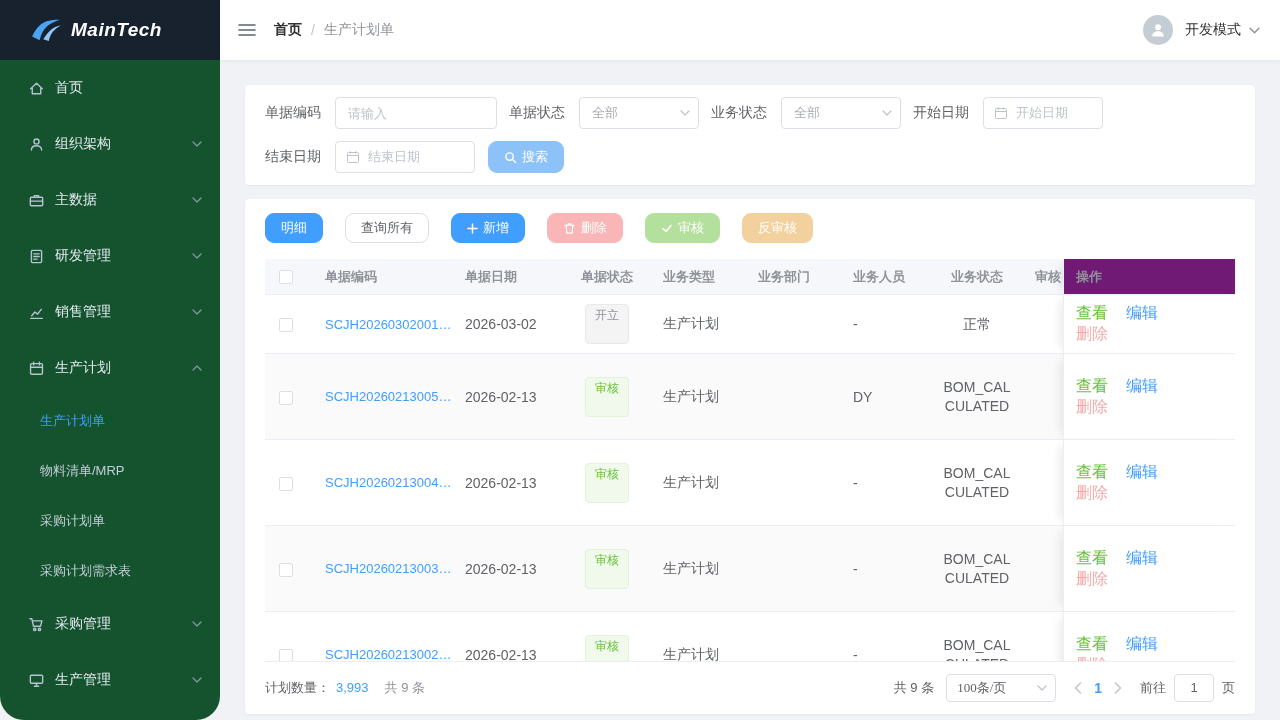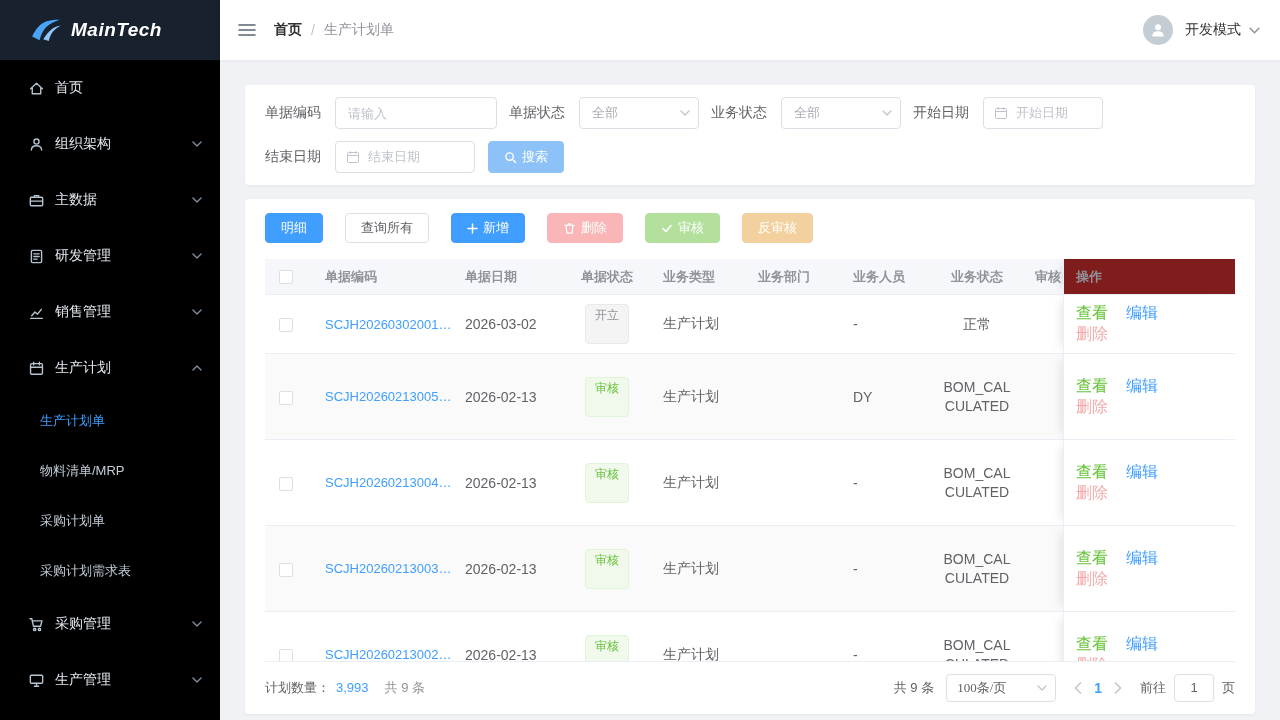--- a/index.html
+++ b/index.html
@@ -1,20 +1,20 @@
 <!DOCTYPE html>
 <html><head>
 <meta charset="utf-8">
 <style>
   * { margin:0; padding:0; box-sizing:border-box; }
   html,body { width:1280px; height:720px; overflow:hidden; font-family:"Liberation Sans","DejaVu Sans",sans-serif; font-size:14px; color:#606266; background:#f0f2f5; }
   .app { display:flex; width:1280px; height:720px; }
 
   
-  .sidebar { width:220px; flex-shrink:0; background:#000000; display:flex; flex-direction:column; }
+  .sidebar { width:220px; flex-shrink:0; background:#14532d; display:flex; flex-direction:column;border-radius:24px; }
   .logo { height:60px; background:#17222e; display:flex; align-items:center; padding-left:30px; gap:9px; }
   .logo-text { color:#ffffff; font-size:19px; font-weight:700; font-style:italic; letter-spacing:.5px; }
   .menu { flex:1; overflow:hidden; }
   .menu-item { height:56px; display:flex; align-items:center; padding:0 18px 0 28px; cursor:pointer; }
   .menu-item .mi-icon { display:flex; margin-right:10px; }
   .mi-label { color:#e3e9f0; font-size:14px; flex:1; }
   .mi-arrow { display:flex; }
   .mi-arrow.up { transform:rotate(180deg); }
   .submenu-item { height:50px; display:flex; align-items:center; padding-left:40px; font-size:13px; color:#c3ced9; cursor:pointer; }
   .submenu-item.active { color:#409eff; }
@@ -39,21 +39,21 @@
   
   .filter-card { padding:12px 20px; display:flex; flex-wrap:wrap; row-gap:12px; }
   .field { display:flex; align-items:center; margin-right:12px; }
   .f-label { font-size:14px; color:#606266; margin-right:14px; white-space:nowrap; }
   .ctl { height:32px; border:1px solid #dcdfe6; border-radius:4px; background:#fff; display:flex; align-items:center; font-size:13px; }
   input.ctl { width:162px; padding:0 12px; color:#606266; outline:none; font-family:inherit; }
   input.ctl::placeholder { color:#bfc3cc; }
   .select { width:120px; padding:0 8px 0 12px; justify-content:space-between; color:#a8abb2; cursor:pointer; }
   .datebox { width:120px; padding:0 10px; gap:8px; color:#bfc3cc; cursor:pointer; }
   .datebox.wide { width:140px; }
-  .btn { display:inline-flex; align-items:center; justify-content:space-between; gap:5px; height:30px; padding:0 15px; border-radius:4px; font-size:13px; border:1px solid #dcdfe6; background:#fff; color:#606266; cursor:pointer; font-family:inherit; white-space:nowrap; }
+  .btn { display:inline-flex; align-items:center; justify-content:space-between; gap:5px; height:30px; padding:0 15px; border-radius:9px; font-size:13px; border:1px solid #dcdfe6; background:#fff; color:#606266; cursor:pointer; font-family:inherit; white-space:nowrap; }
   .btn-search { height:32px; background:#8cc2f7; border-color:#8cc2f7; color:#fff; margin-left:13px; }
   .btn-primary { background:#409eff; border-color:#409eff; color:#fff; }
   .btn-danger-dis { background:#fab6b6; border-color:#fab6b6; color:#fff; cursor:not-allowed; }
   .btn-success-dis { background:#b3e19d; border-color:#b3e19d; color:#fff; cursor:not-allowed; }
   .btn-warning-dis { background:#f3d19e; border-color:#f3d19e; color:#fff; cursor:not-allowed; }
 
   
   .table-card { margin-top:14px; height:515px; padding:14px 20px 0; }
   .toolbar { display:flex; align-items:center; margin-bottom:16px; }
   .toolbar .btn { margin-right:22px; }
@@ -70,21 +70,21 @@
   .checkbox { display:inline-block; width:14px; height:14px; border:1px solid #dcdfe6; border-radius:2px; background:#fff; vertical-align:middle; cursor:pointer; }
   .c-code { font-size:13px; white-space:nowrap; }
   .code-link { color:#409eff; text-decoration:none; cursor:pointer; white-space:nowrap; }
   .c-date { white-space:nowrap; }
   .c-status, .c-bizstatus { text-align:center; }
   .c-bizstatus { word-break:break-all; line-height:19px; padding:8px 12px; }
   .tag { display:inline-block; height:40px; line-height:20px; padding:0 9px; border-radius:4px; font-size:12px; border:1px solid; white-space:nowrap; }
   .tag-info { color:#909399; background:#f4f4f5; border-color:#e9e9eb; }
   .tag-success { color:#67c23a; background:#f0f9eb; border-color:#e1f3d8; }
   .op { position:sticky; right:0; z-index:2; background:#fff; border-left:1px solid #ebeef5; box-shadow:-8px 0 10px -6px rgba(0,0,0,.10); }
-  th.op { background:#7f1d1d; z-index:3; }
+  th.op { background:#701a75; z-index:3; }
   .lnk { text-decoration:none; cursor:pointer; font-size:16px; margin-right:18px; white-space:nowrap; }
   .lnk-view { color:#67c23a; }
   .lnk-edit { color:#409eff; }
   .lnk-del { color:#f3a9a9; }
 
   
   .tfoot { height:52px; display:flex; align-items:center; justify-content:space-between; border-top:1px solid #ebeef5; font-size:13px; color:#606266; }
   .tf-left { display:flex; align-items:center; }
   .plan-count { color:#409eff; margin:0 16px 0 6px; }
   .total-left { color:#909399; }

